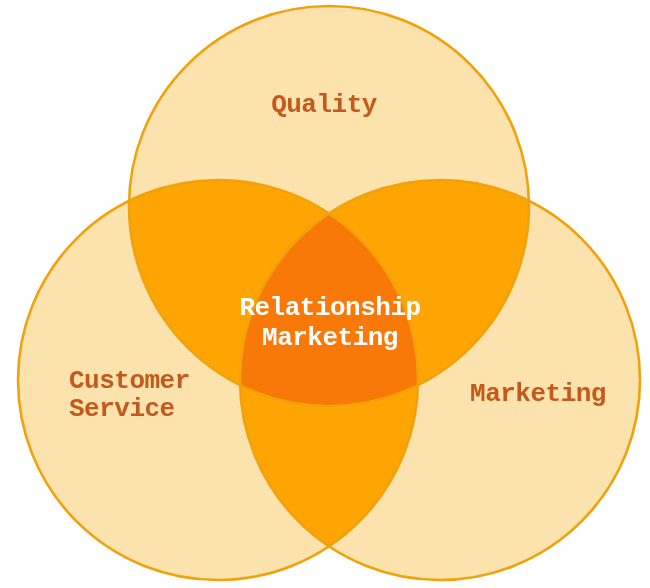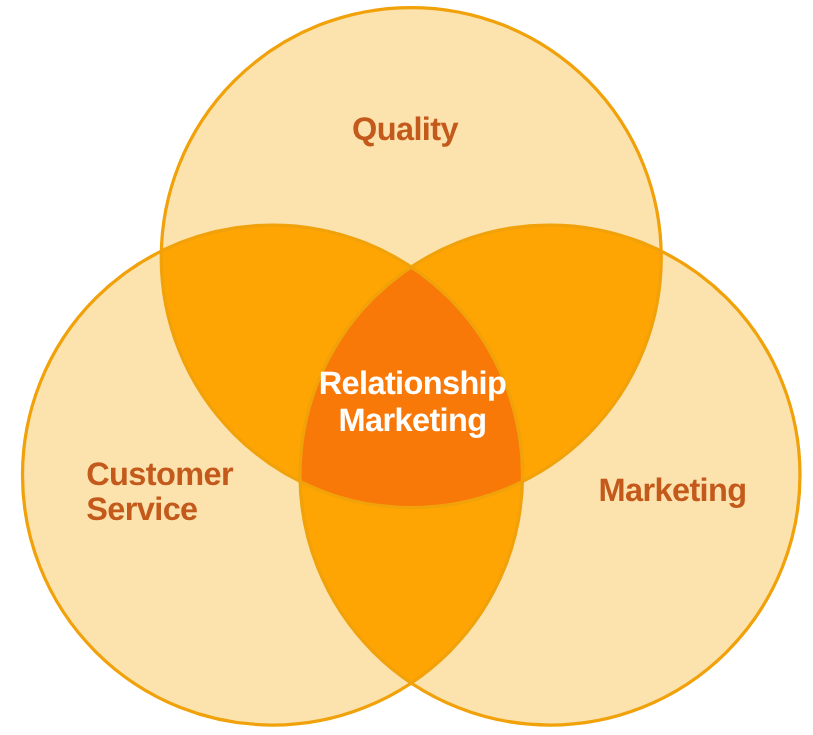--- a/index.html
+++ b/index.html
@@ -8,20 +8,21 @@
     background: var(--page_bg, #ffffff);
     width: 650px;
     height: 588px;
     overflow: hidden;
     font-family: "Liberation Sans", sans-serif;
   }
   .stage {
     width: 650px;
     height: 412px;
     position: relative;
+    font-family: Liberation Mono, monospace;
   }
   svg { display: block; }
   .circle-fill {
     fill: var(--circle_fill, #FCE2AD);
     stroke: none;
   }
   .overlap {
     fill: var(--overlap_fill, #FEA504);
     stroke: var(--overlap_fill, #FEA504);
     stroke-width: 1;

